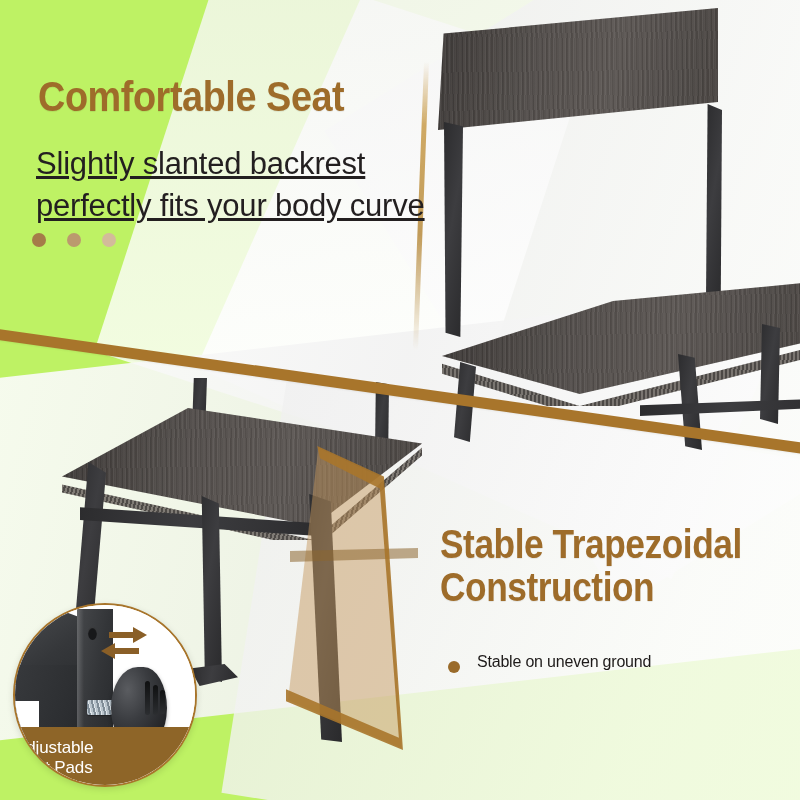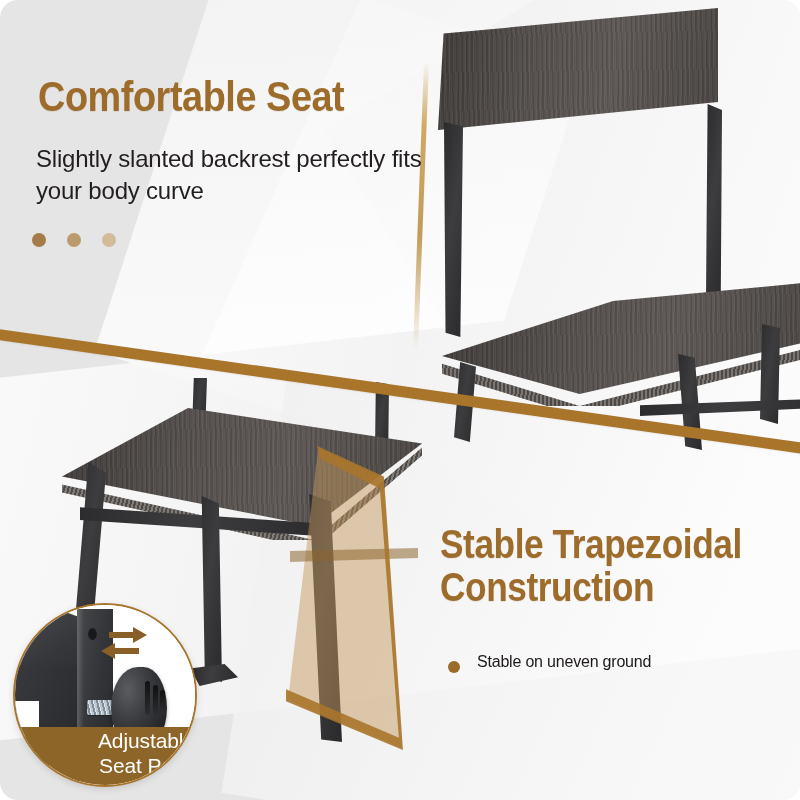--- a/index.html
+++ b/index.html
@@ -6,23 +6,22 @@
   html,body{margin:0;padding:0;}
   body{
     width:800px;height:800px;
     font-family:"Liberation Sans", sans-serif;
     background:#ffffff;
     overflow:hidden;
   }
   #stage{
     position:relative;
     width:800px;height:800px;
-    background:#e5e5e5;
+    background:#bef264;
     overflow:hidden;
-    border-radius:18px;
   }
 
   
   .bg-layer{position:absolute;inset:0;overflow:hidden;pointer-events:none;}
   .swoosh{position:absolute;}
   .sw-a{
     top:-120px;left:300px;width:520px;height:620px;
     background:linear-gradient(120deg,#f4f4f4 0%,#fafafa 40%,#ffffff 100%);
     transform:rotate(24deg);
     opacity:.9;
@@ -226,22 +225,23 @@
     transform-origin:left center;
   }
   #headline-bottom{
     left:440px;top:523px;width:360px;
     font-size:41px;
     transform:scaleX(.86);
     transform-origin:left center;
   }
   .subcopy{
     position:absolute;left:36px;top:143px;width:390px;
-    font-size:24px;line-height:1.35;color:#231f20;
+    font-size:31px;line-height:1.35;color:#231f20;
     letter-spacing:-.2px;
+    text-decoration:underline;
   }
   .dots{position:absolute;left:32px;top:233px;display:flex;gap:21px;}
   .dot{width:14px;height:14px;border-radius:50%;}
   .dot.d1{background:#a57c49;}
   .dot.d2{background:#bb9a6e;}
   .dot.d3{background:#d3bb9a;}
 
   .bullets{position:absolute;left:448px;top:652px;width:340px;}
   .bullet{display:flex;align-items:flex-start;margin-bottom:25px;}
   .bullet-dot{
@@ -316,22 +316,22 @@
   .co-arrow svg{display:block;}
   .co-arrow-r{left:94px;top:22px;}
   .co-arrow-l{left:86px;top:38px;}
   
   .callout-band{
     position:absolute;left:0;bottom:0;width:180px;height:58px;
     background:#8e6528;
   }
   .callout-caption{
     position:absolute;left:0;bottom:6px;width:180px;
-    text-align:right;color:#ffffff;
-    font-size:21px;line-height:1.22;letter-spacing:-.1px;
+    text-align:left;color:#ffffff;
+    font-size:17px;line-height:1.22;letter-spacing:-.1px;
   }
 </style>
 </head>
 <body>
 
 <div id="stage">
 
   <div class="bg-layer">
     <div class="swoosh sw-a"></div>
     <div class="swoosh sw-b"></div>

